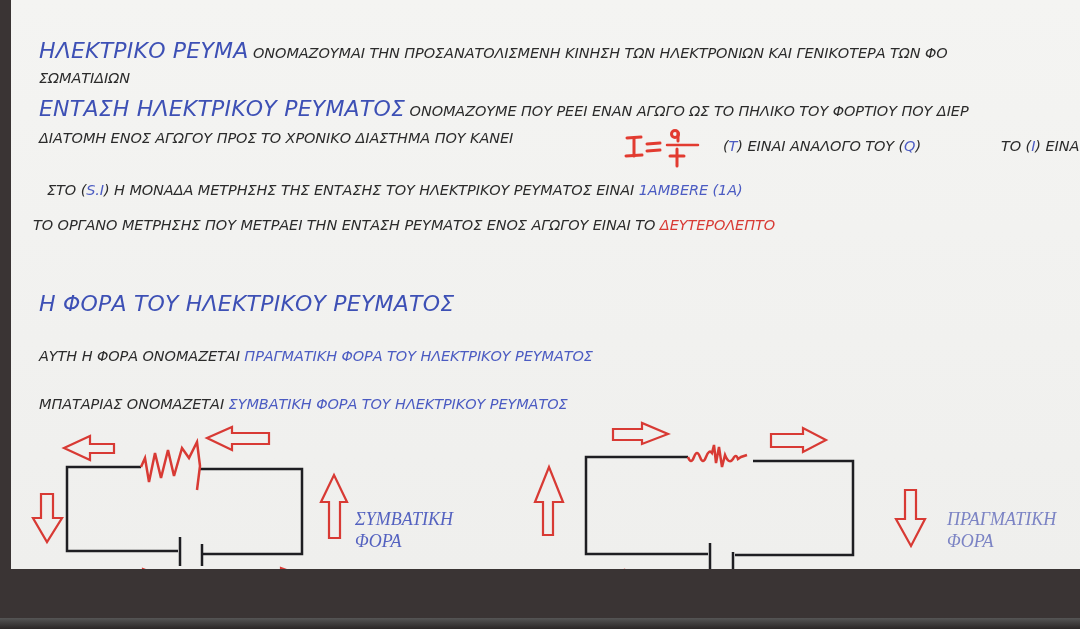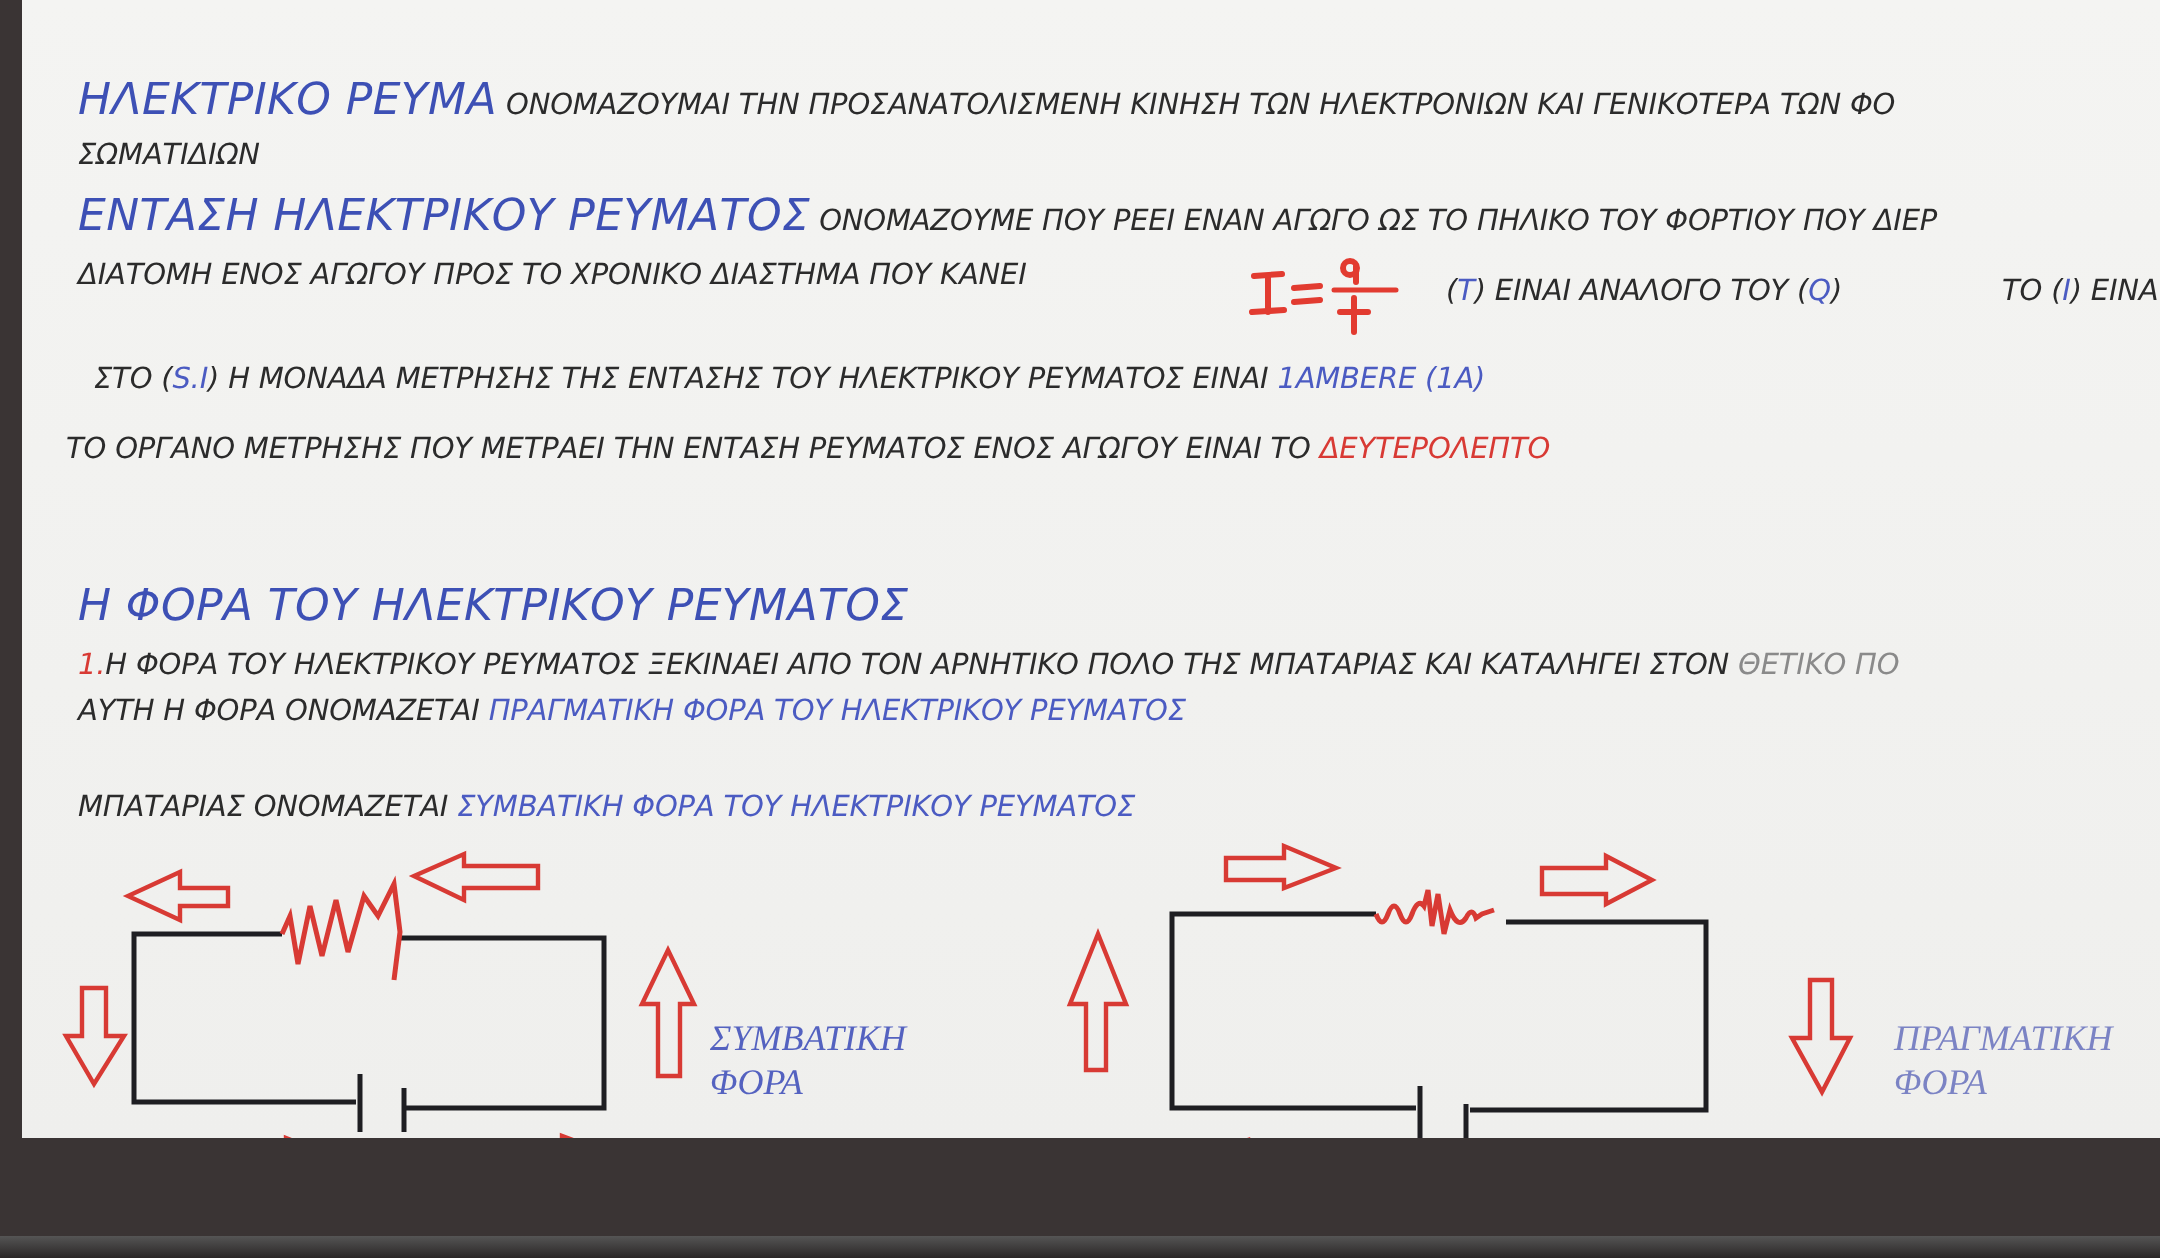--- a/index.html
+++ b/index.html
@@ -99,23 +99,20 @@
     <span>ΣΤΟ (</span><span class="blue">S.I</span><span>) Η ΜΟΝΑΔΑ ΜΕΤΡΗΣΗΣ ΤΗΣ ΕΝΤΑΣΗΣ ΤΟΥ ΗΛΕΚΤΡΙΚΟΥ ΡΕΥΜΑΤΟΣ ΕΙΝΑΙ </span><span class="blue">1AMBERE</span><span class="blue"> (1A)</span>
   </div>
 
   <div class="line" style="left:22px; top:217px;">
     <span>ΤΟ ΟΡΓΑΝΟ ΜΕΤΡΗΣΗΣ ΠΟΥ ΜΕΤΡΑΕΙ ΤΗΝ ΕΝΤΑΣΗ ΡΕΥΜΑΤΟΣ ΕΝΟΣ ΑΓΩΓΟΥ ΕΙΝΑΙ ΤΟ </span><span class="red">ΔΕΥΤΕΡΟΛΕΠΤΟ</span>
   </div>
 
   <div class="line" style="left:28px; top:291px;text-align:center;">
     <span class="heading">Η ΦΟΡΑ ΤΟΥ ΗΛΕΚΤΡΙΚΟΥ ΡΕΥΜΑΤΟΣ</span>
   </div>
-  <div class="line" style="left:28px; top:325px;">
-    <span class="red">1.</span><span>Η ΦΟΡΑ ΤΟΥ ΗΛΕΚΤΡΙΚΟΥ ΡΕΥΜΑΤΟΣ ΞΕΚΙΝΑΕΙ ΑΠΟ ΤΟΝ ΑΡΝΗΤΙΚΟ ΠΟΛΟ ΤΗΣ ΜΠΑΤΑΡΙΑΣ ΚΑΙ ΚΑΤΑΛΗΓΕΙ ΣΤΟΝ </span><span style="color:#8a8a8a">ΘΕΤΙΚΟ ΠΟ</span>
-  </div>
   <div class="line" style="left:28px; top:348px;">
     <span>ΑΥΤΗ Η ΦΟΡΑ ΟΝΟΜΑΖΕΤΑΙ </span><span class="blue">ΠΡΑΓΜΑΤΙΚΗ ΦΟΡΑ ΤΟΥ ΗΛΕΚΤΡΙΚΟΥ ΡΕΥΜΑΤΟΣ</span>
   </div>
   <div class="line" style="left:28px; top:396px;">
     <span>ΜΠΑΤΑΡΙΑΣ ΟΝΟΜΑΖΕΤΑΙ </span><span class="blue">ΣΥΜΒΑΤΙΚΗ ΦΟΡΑ ΤΟΥ ΗΛΕΚΤΡΙΚΟΥ ΡΕΥΜΑΤΟΣ</span>
   </div>
 
   <div class="diagram" style="left:0px; top:420px; width:340px; height:190px;">
     <svg width="340" height="190" viewBox="0 0 340 190">
 

